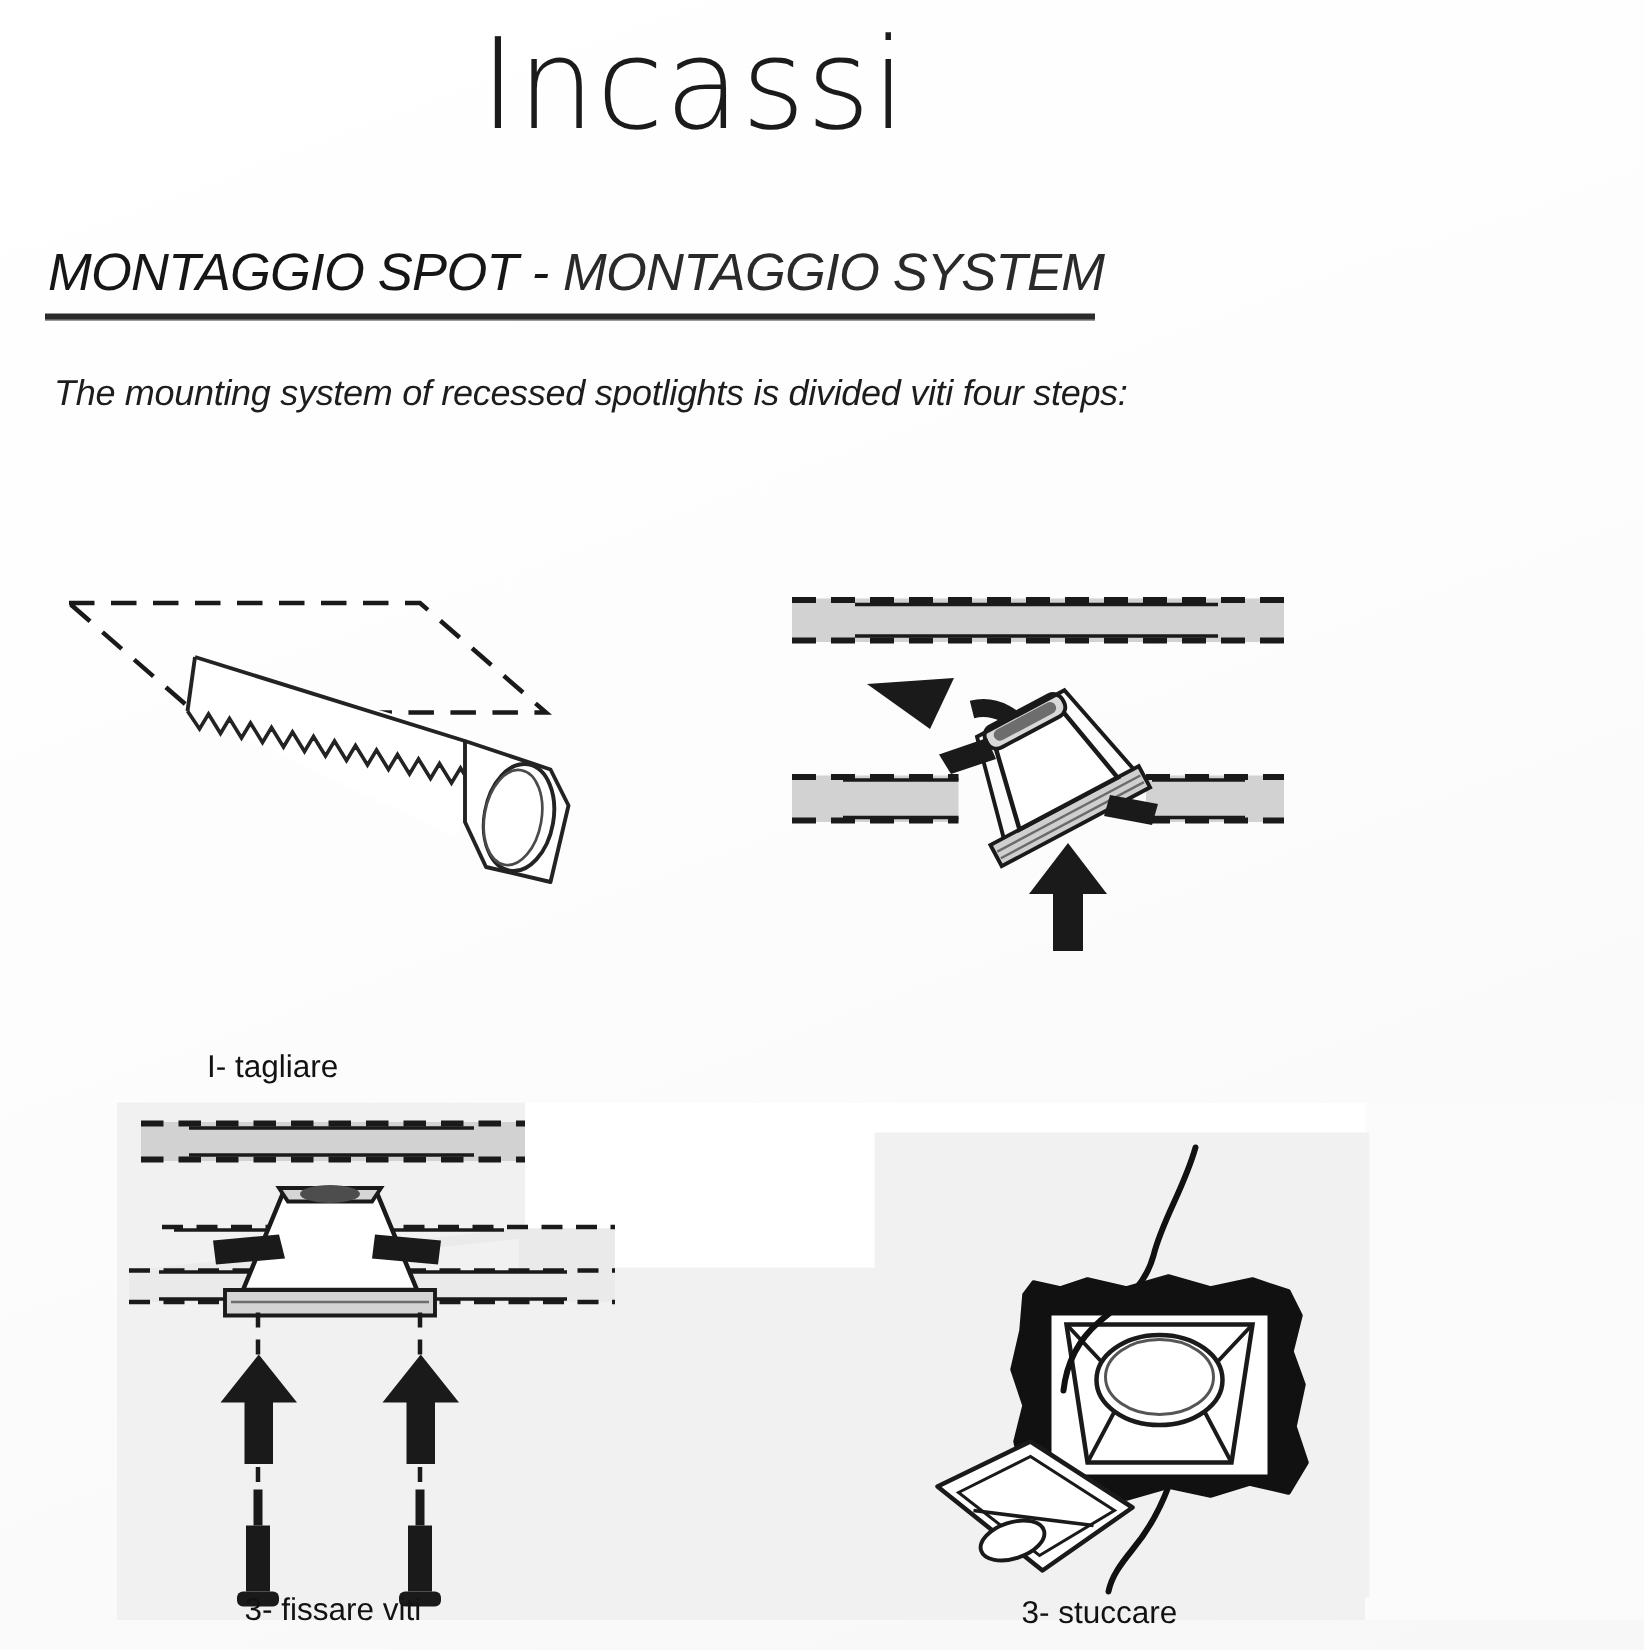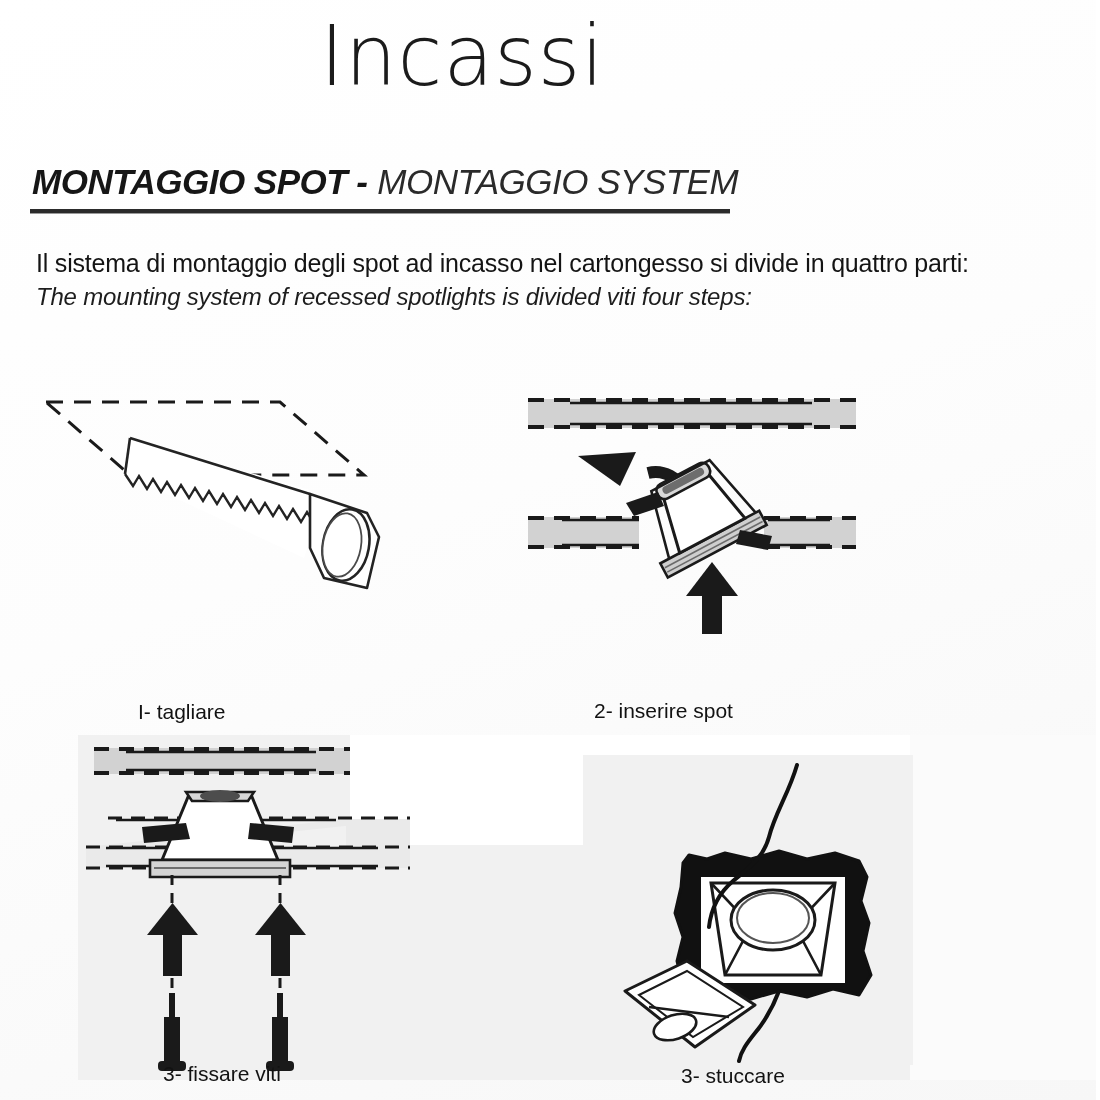--- a/index.html
+++ b/index.html
@@ -42,21 +42,21 @@
     top: 160px;
     width: 900px;
     white-space: nowrap;
     font-family: "Liberation Sans", sans-serif;
     font-size: 35px;
     line-height: 44px;
     color: #161616;
   }
   .section-head .it {
     font-style: italic;
-    font-weight: bold;
+    font-weight: normal;
     letter-spacing: -0.5px;
   }
   .section-head .en {
     font-style: italic;
     font-weight: normal;
     letter-spacing: -0.5px;
     color: #2a2a2a;
   }
   .head-rule {
     position: absolute;
@@ -133,21 +133,20 @@
 
   <div class="brand-title">Incassi</div>
 
   <div class="section-head">
     <span class="it">MONTAGGIO SPOT -</span>
     <span class="en">MONTAGGIO SYSTEM</span>
   </div>
   <div class="head-rule"></div>
 
   <div class="intro">
-    <div class="line-it">Il sistema di montaggio degli spot ad incasso nel cartongesso si divide in quattro parti:</div>
     <div class="line-en">The mounting system of recessed spotlights is divided viti four steps:</div>
   </div>
 
   <div class="plate" id="plate-3"></div>
   <div class="plate" id="plate-mask-a"></div>
   <div class="plate" id="plate-mask-b"></div>
   <div class="plate" id="plate-4"></div>
 
   <div class="panel" id="panel-1">
     <svg width="380" height="240" viewBox="0 0 380 240">
@@ -300,17 +299,16 @@
       <g>
         <path d="M42,236 L104,206 L172,250 L112,292 Z" fill="#ffffff" stroke="#1a1a1a" stroke-width="3" stroke-linejoin="round"></path>
         <path d="M56,240 L104,216 L160,252 L110,282 Z" fill="#ffffff" stroke="#1a1a1a" stroke-width="2"></path>
         <path d="M66,252 L146,262" fill="none" stroke="#1a1a1a" stroke-width="2.4"></path>
         <ellipse cx="92" cy="272" rx="22" ry="12" transform="rotate(-18 92 272)" fill="#ffffff" stroke="#1a1a1a" stroke-width="2.6"></ellipse>
       </g>
     </svg>
   </div>
 
   <div class="caption" id="cap-1">I- tagliare</div>
-  <div class="caption" id="cap-2">2- inserire spot</div>
   <div class="caption" id="cap-3">3- fissare viti</div>
   <div class="caption" id="cap-4">3- stuccare</div>
 
 </div>
 
 </body></html>

